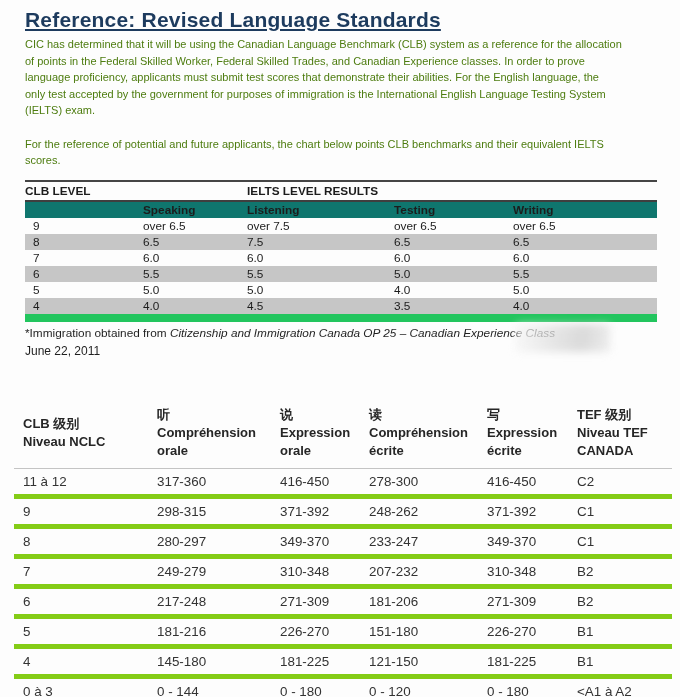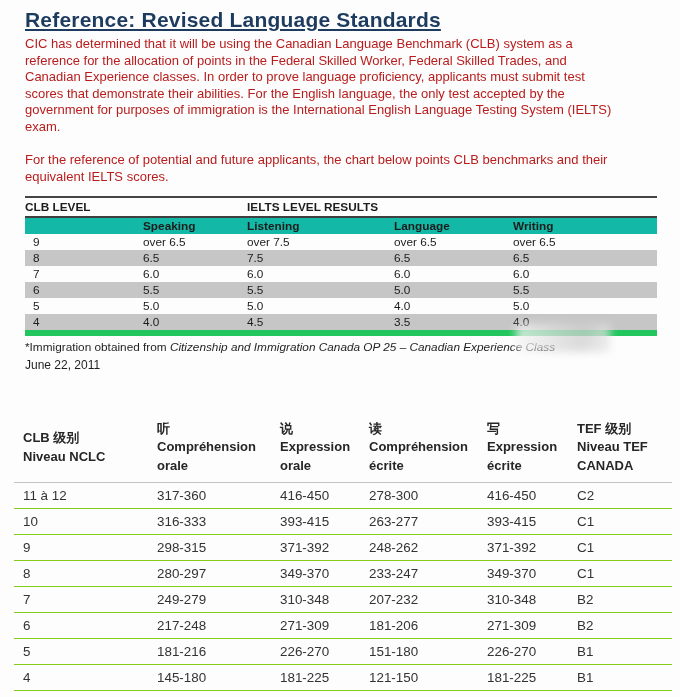--- a/index.html
+++ b/index.html
@@ -16,46 +16,46 @@
     margin:0;
     font-size:21px;
     font-weight:bold;
     color:#1d3b5e;
     text-decoration:underline;
     letter-spacing:.2px;
   }
   .body-text {
     margin:4px 0 0 0;
     width:597px;
-    font-size:13px;
+    font-size:11px;
     line-height:16.5px;
-    color:#b91c1c;
+    color:#4d7c0f;
   }
   .body-text.second { margin-top:17px; }
 
   
   table.ielts {
     width:632px;
     border-collapse:collapse;
     margin-top:11px;
     font-size:11.8px;
     color:#1c1c1c;
     border-top:2px solid #454545;
-    border-bottom:6px solid #22c55e;
+    border-bottom:8px solid #22c55e;
     table-layout:fixed;
   }
   table.ielts th, table.ielts td { text-align:left; font-weight:normal; }
   table.ielts thead tr.toprow th {
     font-weight:bold;
     padding:2px 0;
     border-bottom:2px solid #3f3f3f;
   }
   table.ielts thead tr.band th {
     font-weight:bold;
-    background:#14b8a6;
+    background:#0f766e;
     padding:1px 0;
   }
   table.ielts tbody td { padding:1px 0; height:13px; }
   table.ielts tbody tr:nth-child(even) { background:#c6c6c6; }
   table.ielts th:first-child, table.ielts td:first-child { padding-left:8px; }
 
   .footnote {
     margin:4px 0 0 0;
     font-size:11.8px;
     color:#1f1f1f;
@@ -89,21 +89,21 @@
     color:#262626;
     white-space:pre-line;
     line-height:1.42;
     vertical-align:middle;
     padding:2px 4px 7px 0;
     border-bottom:1px solid #c4c4c4;
   }
   table.tef td {
     height:25px;
     padding:0 4px 0 0;
-    border-bottom:1px solid #84cc16;
+    border-bottom:5px solid #84cc16;
     margin-top:36px;
   }
   table.tef th:first-child, table.tef td:first-child { padding-left:9px; }
 </style>
 </head>
 <body>
 
 <div class="doc">
 
   <h1 class="title">Reference: Revised Language Standards</h1>
@@ -122,21 +122,21 @@
     </colgroup>
     <thead>
       <tr class="toprow">
         <th colspan="2">CLB LEVEL</th>
         <th colspan="3">IELTS LEVEL RESULTS</th>
       </tr>
       <tr class="band">
         <th></th>
         <th>Speaking</th>
         <th>Listening</th>
-        <th>Language</th>
+        <th>Testing</th>
         <th>Writing</th>
       </tr>
     </thead>
     <tbody>
         <tr>
           <td>9</td>
           <td>over 6.5</td>
           <td>over 7.5</td>
           <td>over 6.5</td>
           <td>over 6.5</td>
@@ -215,28 +215,20 @@
     <tbody>
         <tr>
           <td>11 à 12</td>
           <td>317-360</td>
           <td>416-450</td>
           <td>278-300</td>
           <td>416-450</td>
           <td>C2</td>
         </tr>
         <tr>
-          <td>10</td>
-          <td>316-333</td>
-          <td>393-415</td>
-          <td>263-277</td>
-          <td>393-415</td>
-          <td>C1</td>
-        </tr>
-        <tr>
           <td>9</td>
           <td>298-315</td>
           <td>371-392</td>
           <td>248-262</td>
           <td>371-392</td>
           <td>C1</td>
         </tr>
         <tr>
           <td>8</td>
           <td>280-297</td>

